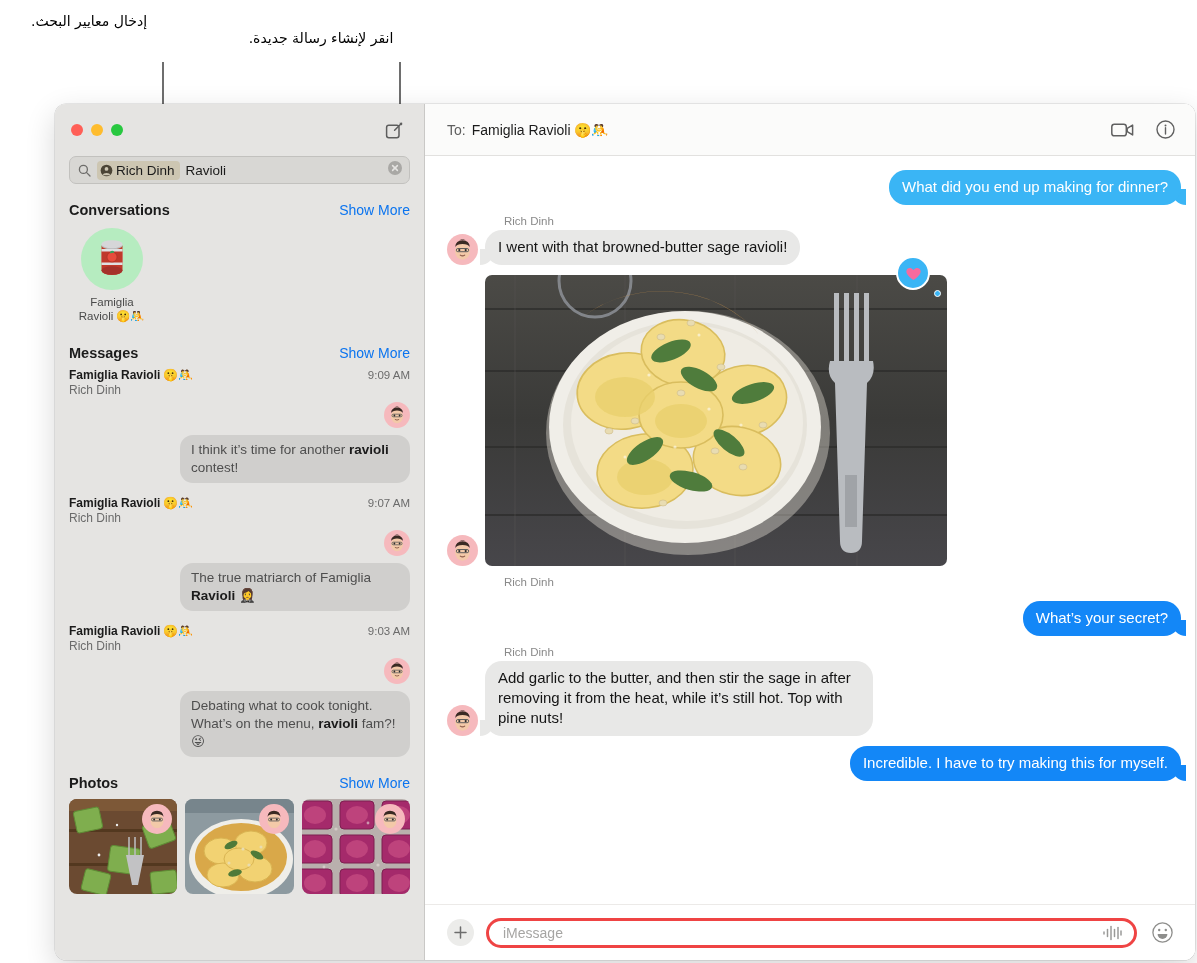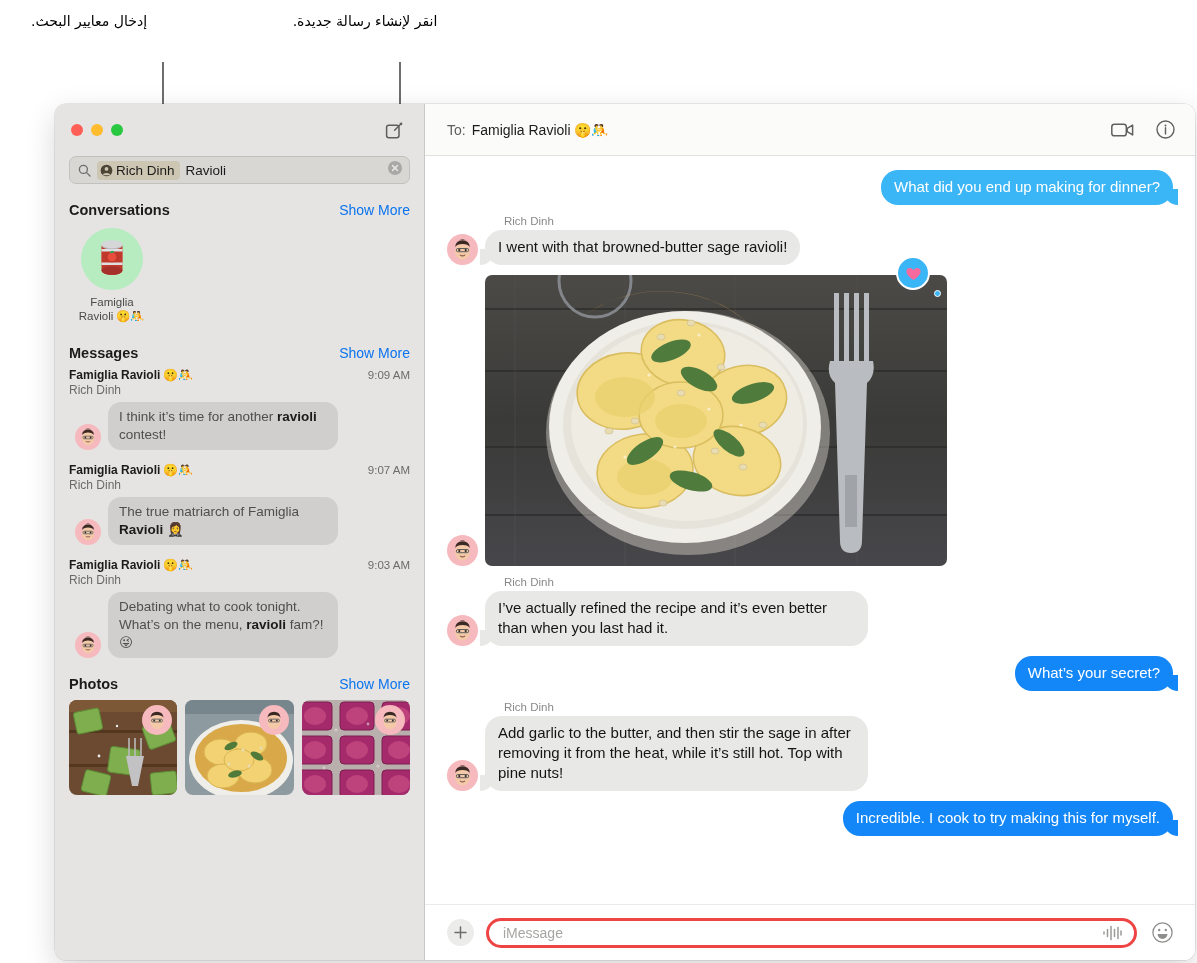--- a/index.html
+++ b/index.html
@@ -15,21 +15,21 @@
   .callout-text {
     position: absolute;
     font-family: "DejaVu Sans", sans-serif;
     font-size: 14px;
     line-height: 30px;
     color: #000;
     text-align: center;
     direction: rtl;
   }
   #callout-search { left: 0px; top: 6px; width: 178px; }
-  #callout-compose { left: 240px; top: 6px; width: 162px; margin-left: 44px; }
+  #callout-compose { left: 240px; top: 23px; width: 162px; }
   .leader {
     position: absolute;
     width: 1.6px;
     background: #6e6e6e;
   }
   #leader-search  { left: 162px; top: 62px; height: 120px; }
   #leader-compose { left: 399px; top: 62px; height: 58px; }
 
   
   .window {
@@ -107,21 +107,21 @@
     margin-top: 5px; font-size: 11.5px; color: #4a4a4a;
     line-height: 14px; word-break: break-word;
   }
 
   .msg-result { padding: 2px 14px 10px 14px; }
   .msg-meta { display: flex; justify-content: space-between; align-items: baseline; }
   .msg-meta-left { min-width: 0; }
   .msg-group { font-size: 12px; font-weight: 700; color: #1b1b1b; line-height: 16px; }
   .msg-sender { font-size: 12px; color: #6b6b6b; line-height: 15px; }
   .msg-time { font-size: 11.5px; color: #6b6b6b; white-space: nowrap; padding-left: 6px; }
-  .msg-bubble-row { display: flex; align-items: flex-end; gap: 7px; margin-top: 4px; padding-left: 6px; }
+  .msg-bubble-row { display: flex; align-items: flex-end; gap: 7px; margin-top: 4px; padding-left: 6px; flex-direction: column; }
   .mini-avatar {
     width: 26px; height: 26px; border-radius: 50%;
     background: #f6b9bd; flex: 0 0 26px;
     display: flex; align-items: center; justify-content: center; overflow: hidden;
   }
   .sb-bubble {
     background: #d0cfcd; border-radius: 13px;
     padding: 6px 11px; font-size: 13.5px; line-height: 18px;
     color: #4e4e4e; max-width: 230px;
   }
@@ -147,21 +147,21 @@
     padding: 0 20px 0 22px;
     border-bottom: 1px solid #e2e1df;
     background: #fbfbfa;
   }
   .to-label { font-size: 14px; color: #5e5e5e; margin-right: 6px; }
   .to-name { font-size: 14px; color: #1b1b1b; }
   .header-actions { margin-left: auto; display: flex; align-items: center; gap: 22px; }
 
   .thread {
     flex: 1; overflow: hidden;
-    padding: 14px 22px 4px 22px;
+    padding: 14px 14px 4px 22px;
     display: flex; flex-direction: column; gap: 10px;
   }
   .row { display: flex; width: 100%; }
   .row.out { justify-content: flex-end; }
   .row.in { justify-content: flex-start; }
 
   .in-block { display: flex; flex-direction: column; max-width: 74%; }
   .in-sender { font-size: 11.5px; color: #8a8a8a; margin: 0 0 3px 57px; }
   .in-line { display: flex; align-items: flex-end; gap: 7px; }
   .avatar-lg {
@@ -674,36 +674,20 @@
             </div>
             <div class="tapback-dot"></div>
           </div>
         </div>
       </div>
 
 
       <div class="row in">
         <div class="in-block" style="max-width:58%;">
           <div class="in-sender">Rich Dinh</div>
-          <div class="in-line">
-            <div class="avatar-lg">
-              <svg width="27" height="27" viewBox="0 0 22 22">
-                <ellipse cx="11" cy="12.5" rx="6" ry="6.8" fill="#f3c9a8"></ellipse>
-                <path d="M5 9 q0.5 -5.5 6 -5.5 q5.5 0 6 5.5 q-1.5 -2.5 -6 -2.5 q-4.5 0 -6 2.5 Z" fill="#3a2a23"></path>
-                <path d="M8.5 3.6 q2.5 -2 5 0 q-2.5 -1 -5 0 Z" fill="#3a2a23"></path>
-                <rect x="6" y="10.2" width="10" height="2.6" rx="1.2" fill="none" stroke="#5a5a5a" stroke-width="0.8"></rect>
-                <circle cx="8.4" cy="11.5" r="0.9" fill="#2c2c2c"></circle>
-                <circle cx="13.6" cy="11.5" r="0.9" fill="#2c2c2c"></circle>
-                <path d="M9.2 15.6 q1.8 1.2 3.6 0" stroke="#8a5a48" stroke-width="0.9" fill="none" stroke-linecap="round"></path>
-              </svg>
-            </div>
-            <div class="bubble-wrap">
-                <div class="bubble grey">I’ve actually refined the recipe and it’s even better than when you last had it.</div>
-              </div>
-          </div>
         </div>
       </div>
 
       <div class="row out">
         <div class="bubble-wrap">
             <div class="bubble blue deep">What’s your secret?</div>
           </div>
       </div>
 
       <div class="row in">
@@ -723,21 +707,21 @@
             </div>
             <div class="bubble-wrap">
                 <div class="bubble grey">Add garlic to the butter, and then stir the sage in after removing it from the heat, while it’s still hot. Top with pine nuts!</div>
               </div>
           </div>
         </div>
       </div>
 
       <div class="row out">
         <div class="bubble-wrap">
-            <div class="bubble blue deep">Incredible. I cook to try making this for myself.</div>
+            <div class="bubble blue deep">Incredible. I have to try making this for myself.</div>
           </div>
       </div>
 
     </div>
 
     <div class="composer">
       <div class="plus-btn">
         <svg width="13" height="13" viewBox="0 0 13 13">
           <path d="M6.5 1 V12 M1 6.5 H12" stroke="#6d6d6d" stroke-width="1.5" stroke-linecap="round"></path>
         </svg>

